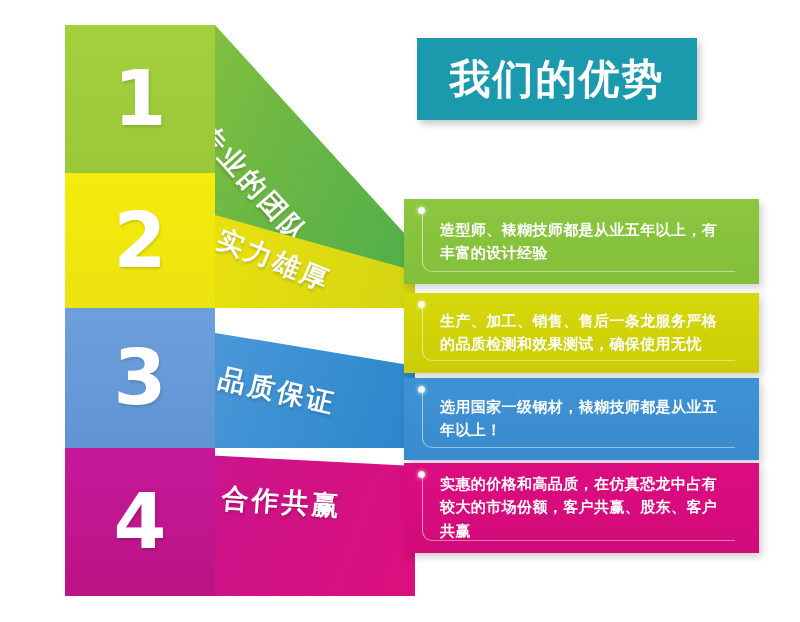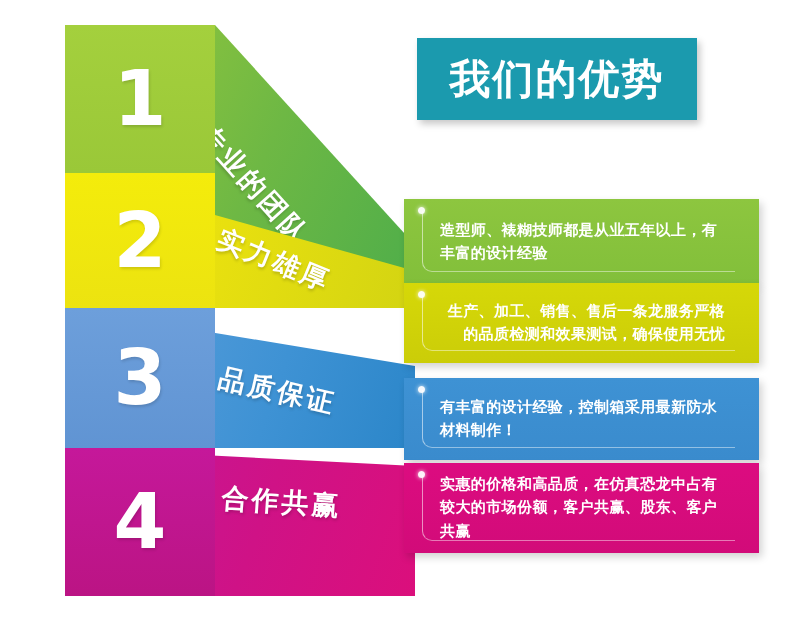--- a/index.html
+++ b/index.html
@@ -172,21 +172,21 @@
   
   .panel {
     position: absolute;
     left: 377px;
     width: 355px;
     box-shadow: 3px 4px 8px rgba(0,0,0,0.18);
     overflow: hidden;
     margin-left: 27px;
   }
   #panel1 { top: 199px; height: 85px; background: linear-gradient(180deg,#8dc63f 0%, #82bf3a 100%); }
-  #panel2 { top: 283px; height: 80px; background: linear-gradient(180deg,#d6d808 0%, #cbcd08 100%); text-align: right; }
+  #panel2 { top: 293px; height: 80px; background: linear-gradient(180deg,#d6d808 0%, #cbcd08 100%); }
   #panel3 { top: 378px; height: 82px; background: linear-gradient(180deg,#3e92d4 0%, #3a8bcd 100%); }
   #panel4 { top: 463px; height: 90px; background: linear-gradient(180deg,#dc0c80 0%, #d20b79 100%); }
 
   .panel .bracket {
     position: absolute;
     left: 18px;
     top: 12px;
     right: 24px;
     bottom: 12px;
     border-left: 1px solid rgba(255,255,255,0.55);
@@ -278,21 +278,21 @@
 
   <div class="panel" id="panel2">
     <div class="bracket"></div>
     <div class="dot"></div>
     <div class="panel-text">生产、加工、销售、售后一条龙服务严格的品质检测和效果测试，确保使用无忧</div>
   </div>
 
   <div class="panel" id="panel3">
     <div class="bracket"></div>
     <div class="dot"></div>
-    <div class="panel-text">有丰富的设计经验，控制箱采用最新防水材料制作！</div>
+    <div class="panel-text">选用国家一级钢材，裱糊技师都是从业五年以上！</div>
   </div>
 
   <div class="panel" id="panel4">
     <div class="bracket"></div>
     <div class="dot"></div>
     <div class="panel-text">实惠的价格和高品质，在仿真恐龙中占有较大的市场份额，客户共赢、股东、客户共赢</div>
   </div>
 
 </div>
 

